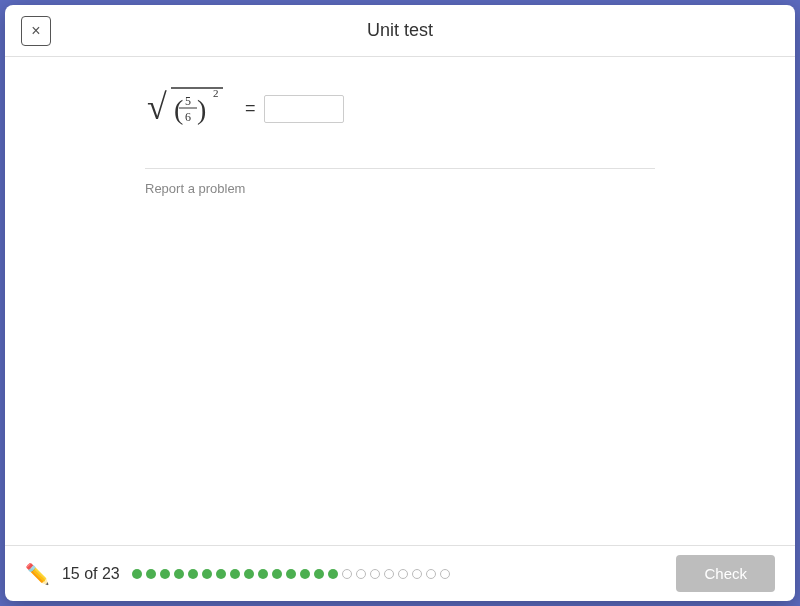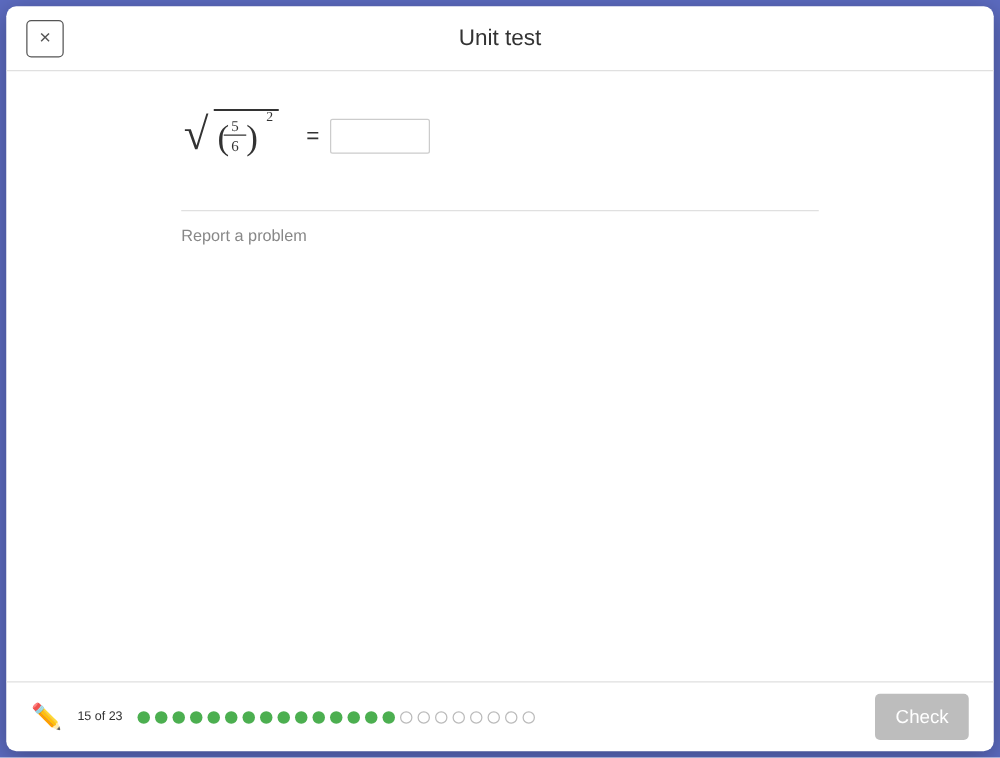--- a/index.html
+++ b/index.html
@@ -106,21 +106,21 @@
     .footer-left {
       display: flex;
       align-items: center;
       gap: 12px;
     }
     .pencil-icon {
       color: #7986cb;
       font-size: 20px;
     }
     .progress-text {
-      font-size: 10px;
+      font-size: 16px;
       color: #333;
       font-weight: 500;
     }
     .dots-container {
       display: flex;
       gap: 4px;
       align-items: center;
     }
     .dot {
       width: 10px;
@@ -132,21 +132,21 @@
     }
     .dot-empty {
       background: none;
       border: 1.5px solid #bbb;
     }
     .check-btn {
       background: #bdbdbd;
       color: #fff;
       border: none;
       border-radius: 4px;
-      padding: 10px 16px;
+      padding: 10px 28px;
       font-size: 15px;
       cursor: pointer;
       font-weight: 500;
     }
   </style>
 </head>
 <body>
 
 <div class="modal">
 

